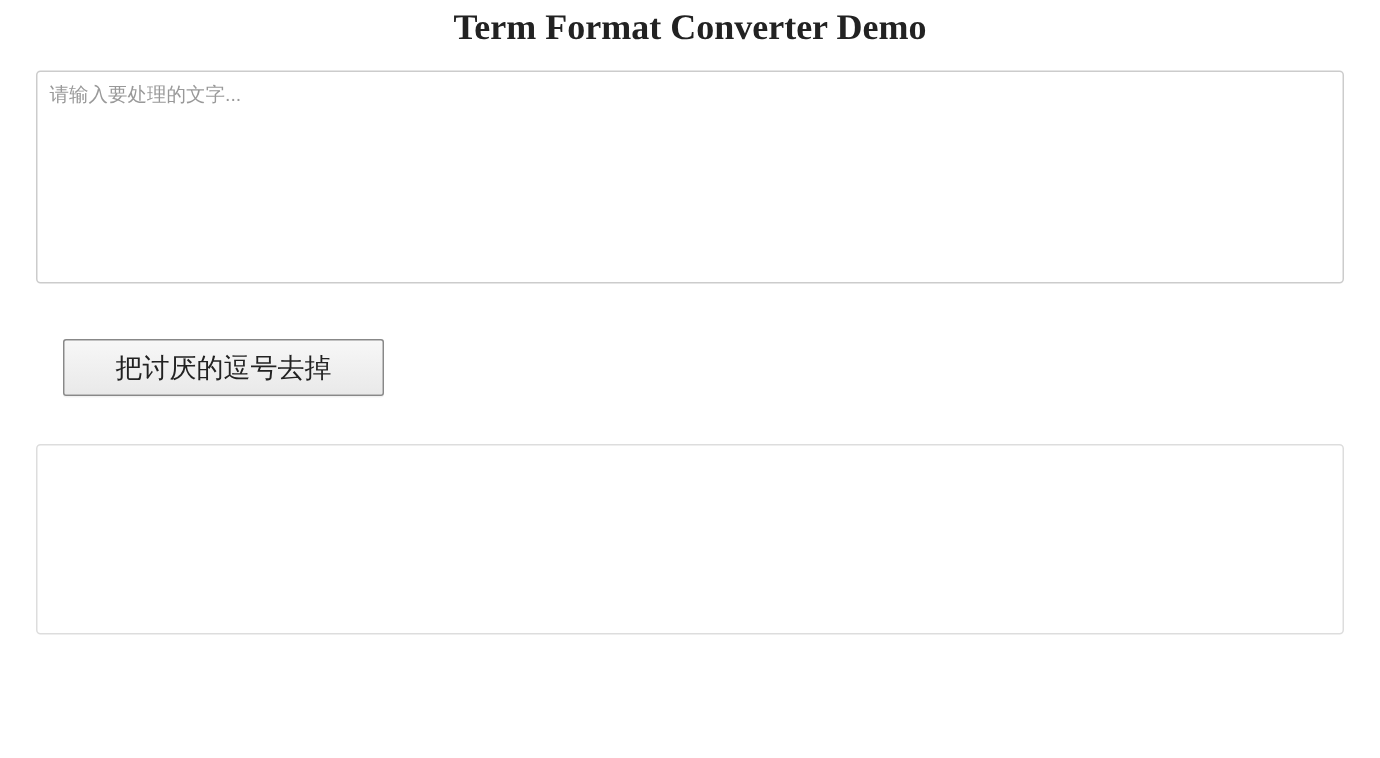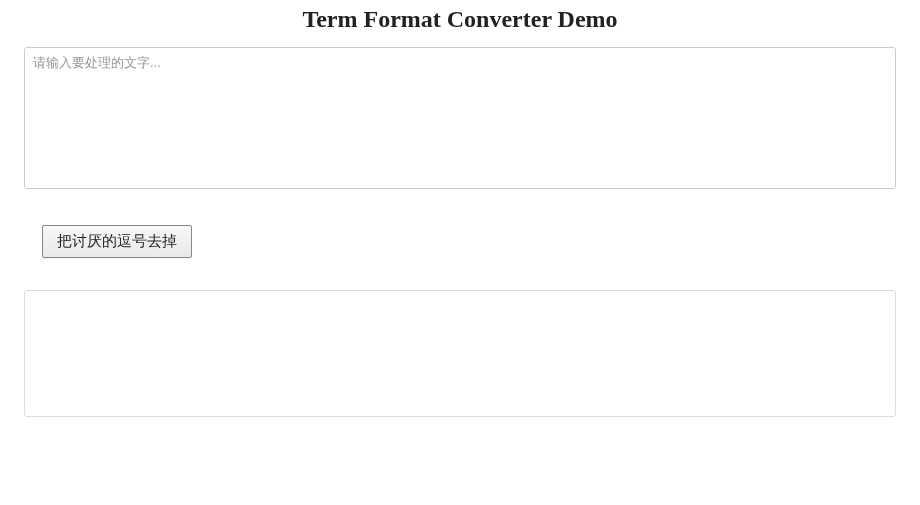--- a/index.html
+++ b/index.html
@@ -41,22 +41,22 @@
     .input-area::placeholder {
       color: #999;
     }
     .button-row {
       margin: 32px 0 32px 18px;
     }
     .convert-btn {
       background: linear-gradient(#f7f7f7, #e9e9e9);
       border: 1px solid #888;
       border-radius: 2px;
-      padding: 6px 14px;
-      font-size: 15px;
+      padding: 6px 34px;
+      font-size: 18px;
       font-family: Arial, "Microsoft YaHei", sans-serif;
       color: #222;
       cursor: pointer;
       box-shadow: 0 1px 0 rgba(0,0,0,0.05);
     }
     .output-area {
       width: 100%;
       height: 127px;
       border: 1px solid #ddd;
       border-radius: 3px;

